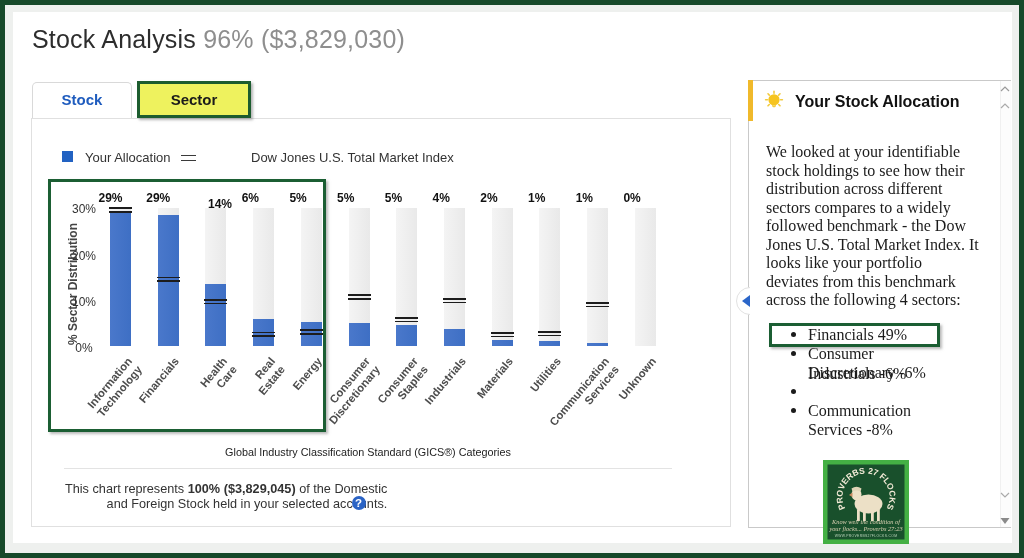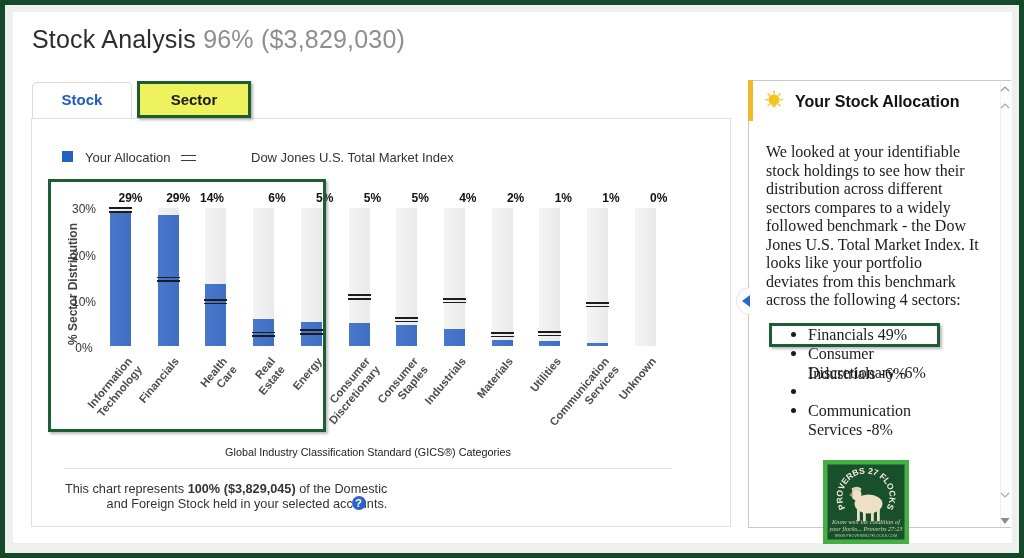--- a/index.html
+++ b/index.html
@@ -23,21 +23,21 @@
   #legln1{left:181px;top:154.5px;width:15px;height:1.6px;background:#3a3a3a;}
   #legln2{left:181px;top:159.5px;width:15px;height:1.6px;background:#3a3a3a;}
   #legt2{left:206px;margin-left:45px;}
   
   #ylab{left:8px;top:277px;width:130px;font-size:12px;font-weight:bold;color:#444;transform:rotate(-90deg);transform-origin:center;text-align:center;white-space:nowrap;}
   .ytick{font-size:12px;color:#333;width:34px;text-align:center;left:67px;}
   .bar{width:21px;}
   .gbar{background:linear-gradient(to right,#f4f4f4,#e9e9e9);}
   .bbar{background:linear-gradient(to right,#4a78cb,#3e6fc4);}
   .mk{height:1.7px;background:#1c1c1c;}
-  .pct{font-size:12px;font-weight:bold;color:#111;width:44px;text-align:right;top:191px;}
+  .pct{font-size:12px;font-weight:bold;color:#111;width:44px;text-align:left;top:191px;}
   .xlab{font-size:11.3px;font-weight:bold;color:#4d4d4d;line-height:12.5px;text-align:right;transform:rotate(-50deg);transform-origin:100% 0;white-space:nowrap;}
   #annot1{left:48px;top:179px;width:278px;height:253px;border:3px solid #1b5e33;box-sizing:border-box;z-index:9;box-shadow:1.5px 2px 2.5px rgba(120,120,120,0.5);}
   #gics{left:64px;top:446px;width:608px;text-align:center;font-size:10.8px;color:#222;}
   #divider{left:64px;top:468px;width:608px;height:1px;background:#e3e3e3;}
   #footer{left:65px;top:482px;font-size:12.7px;color:#333;line-height:15.2px;text-align:right;}
   #qicon{left:351.5px;top:495.5px;width:14px;height:14px;border-radius:50%;background:#2a63c5;color:#fff;font-size:11.5px;font-weight:bold;text-align:center;line-height:14.5px;}
   
   #rpanel{left:748px;top:80px;width:263px;height:448px;border:1px solid #c9c9c9;background:#fff;box-sizing:border-box;}
   #ybar{left:748px;top:80px;width:5px;height:41px;background:#f0b92b;z-index:5;}
   #rhead{left:795px;top:92.5px;font-size:16px;font-weight:bold;color:#111;}
@@ -78,21 +78,21 @@
     <div class="abs bar bbar" style="left:110px;top:212.92600000000002px;height:133.57399999999998px;"></div>
     <div class="abs mk" style="left:109px;width:23px;top:207.20180000000002px;"></div>
     <div class="abs mk" style="left:109px;width:23px;top:210.9018px;"></div>
     <div class="abs xlab" style="left:-25.5px;top:355px;width:150px;">Information<br>Technology</div>
     <div class="abs pct" style="left:146.22px;">29%</div>
     <div class="abs bar gbar" style="left:157.72px;top:208.3px;height:138.2px;"></div>
     <div class="abs bar bbar" style="left:157.72px;top:214.76839999999999px;height:131.73160000000001px;"></div>
     <div class="abs mk" style="left:156.72px;width:23px;top:276.7524px;"></div>
     <div class="abs mk" style="left:156.72px;width:23px;top:280.4524px;"></div>
     <div class="abs xlab" style="left:22.22px;top:355px;width:150px;">Financials</div>
-    <div class="abs pct" style="left:180px;">14%</div>
+    <div class="abs pct" style="left:208px;margin-top:6px;">14%</div>
     <div class="abs bar gbar" style="left:205.44px;top:208.3px;height:138.2px;"></div>
     <div class="abs bar bbar" style="left:205.44px;top:284.319px;height:62.181px;"></div>
     <div class="abs mk" style="left:204.44px;width:23px;top:298.8612px;"></div>
     <div class="abs mk" style="left:204.44px;width:23px;top:302.5612px;"></div>
     <div class="abs xlab" style="left:69.94px;top:355px;width:150px;">Health<br>Care</div>
     <div class="abs pct" style="left:241.65999999999997px;">6%</div>
     <div class="abs bar gbar" style="left:253.15999999999997px;top:208.3px;height:138.2px;"></div>
     <div class="abs bar bbar" style="left:253.15999999999997px;top:319.3246px;height:27.1754px;"></div>
     <div class="abs mk" style="left:252.15999999999997px;width:23px;top:331.5638px;"></div>
     <div class="abs mk" style="left:252.15999999999997px;width:23px;top:335.2638px;"></div>

